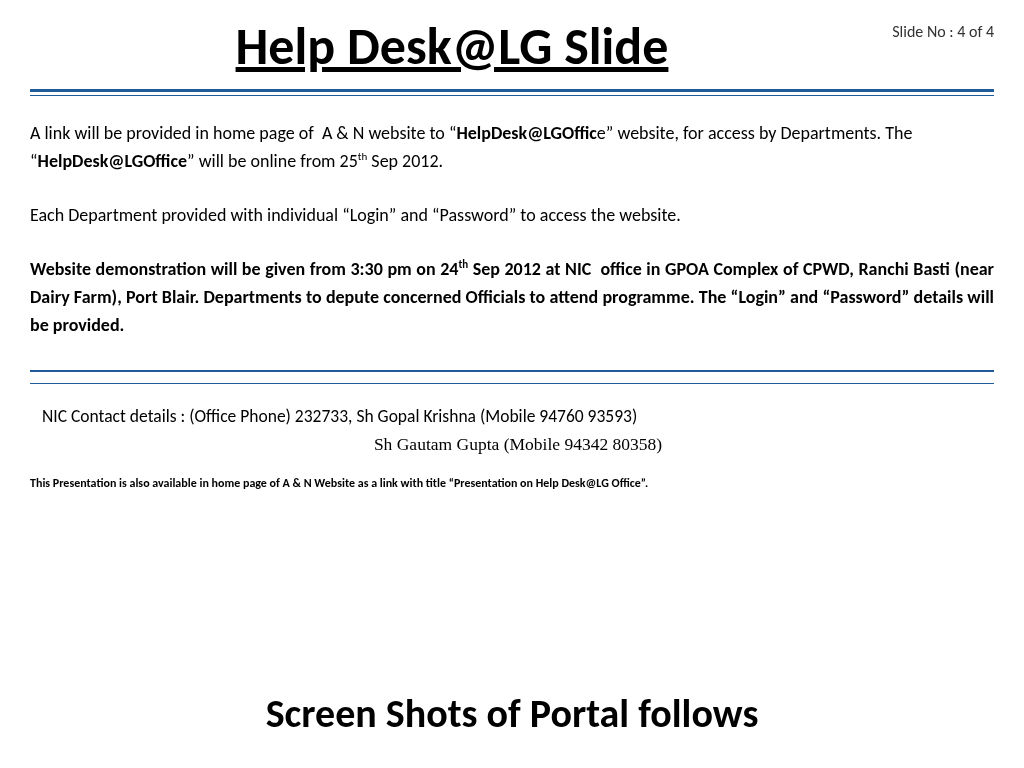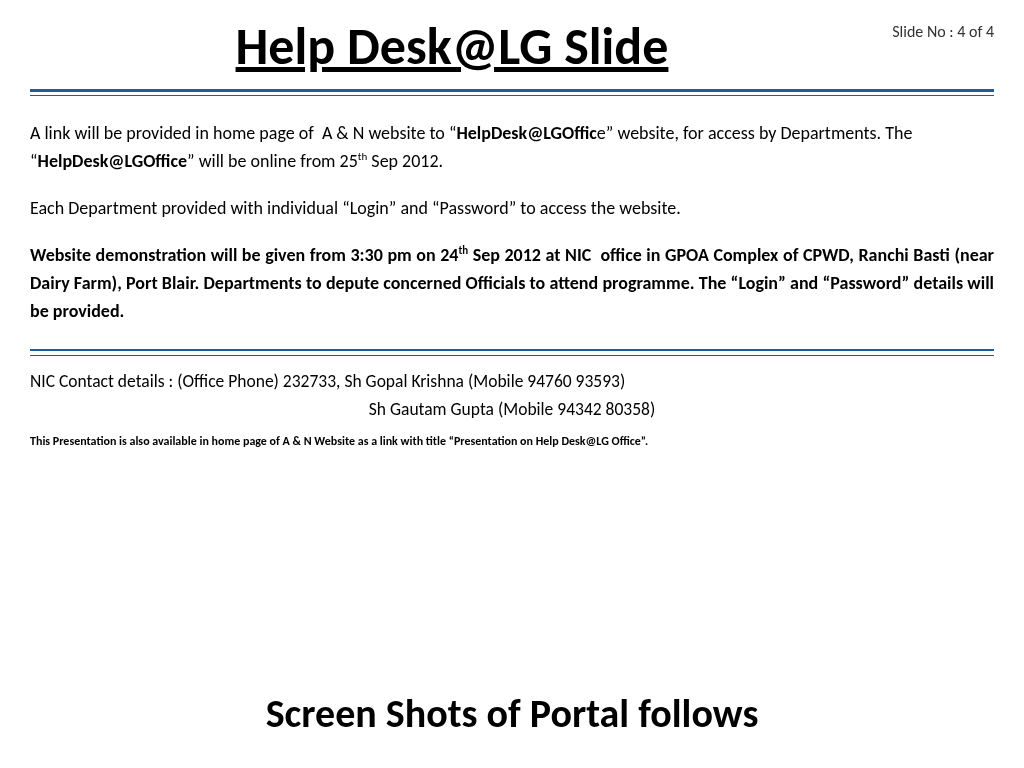--- a/index.html
+++ b/index.html
@@ -68,21 +68,21 @@
       padding: 24px 30px 10px 30px;
       flex: 1;
       display: flex;
       flex-direction: column;
       justify-content: space-between;
     }
 
     .main-content {
       display: flex;
       flex-direction: column;
-      gap: 1px;
+      gap: 8px;
     }
 
     .paragraph {
       font-size: 18px;
       line-height: 1.55;
       margin-bottom: 18px;
       color: #000;
       text-align: left;
     }
 
@@ -110,24 +110,26 @@
       border: none;
       border-top: 1px solid #1f5c99;
       margin: 3px 0 6px 0;
     }
 
     .contact-section {
       font-size: 17.5px;
       line-height: 1.6;
       color: #000;
       margin-top: 4px;
+      margin-left: 12px;
     }
 
     .contact-line2 {
       text-align: center;
+      font-family: Liberation Serif, serif;
     }
 
     .presentation-note {
       font-size: 12px;
       font-weight: bold;
       line-height: 1.5;
       margin-top: 8px;
       color: #000;
     }
 

